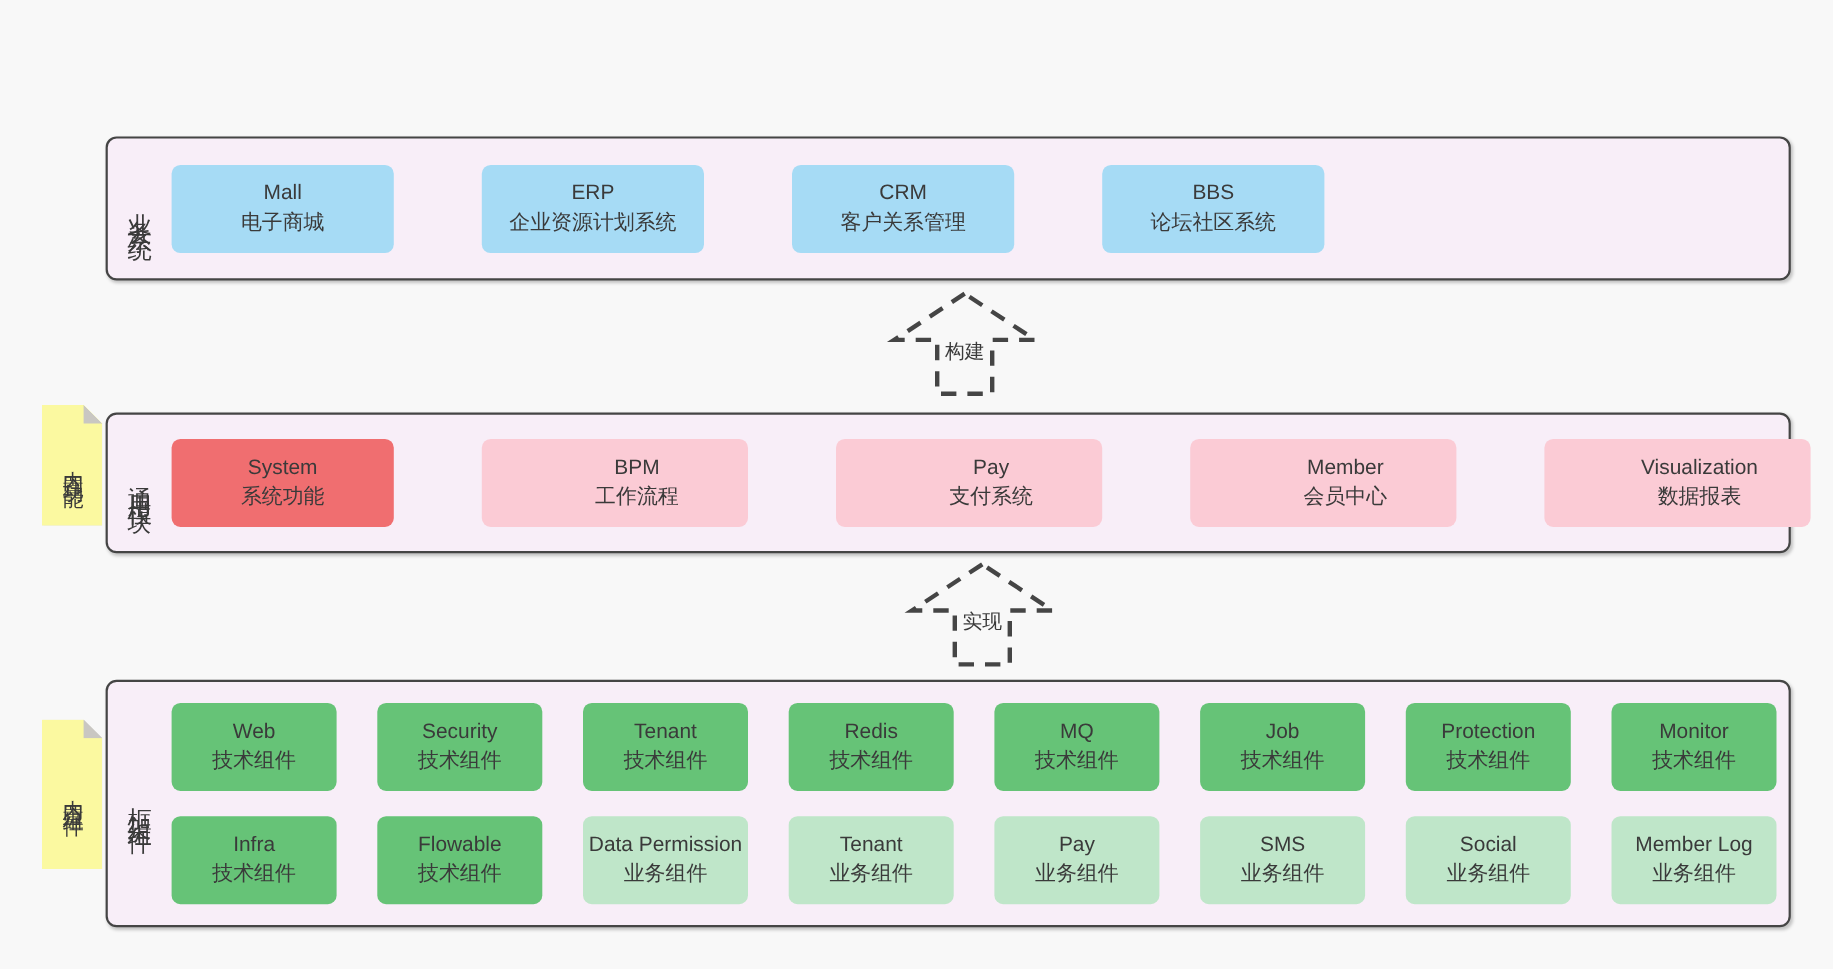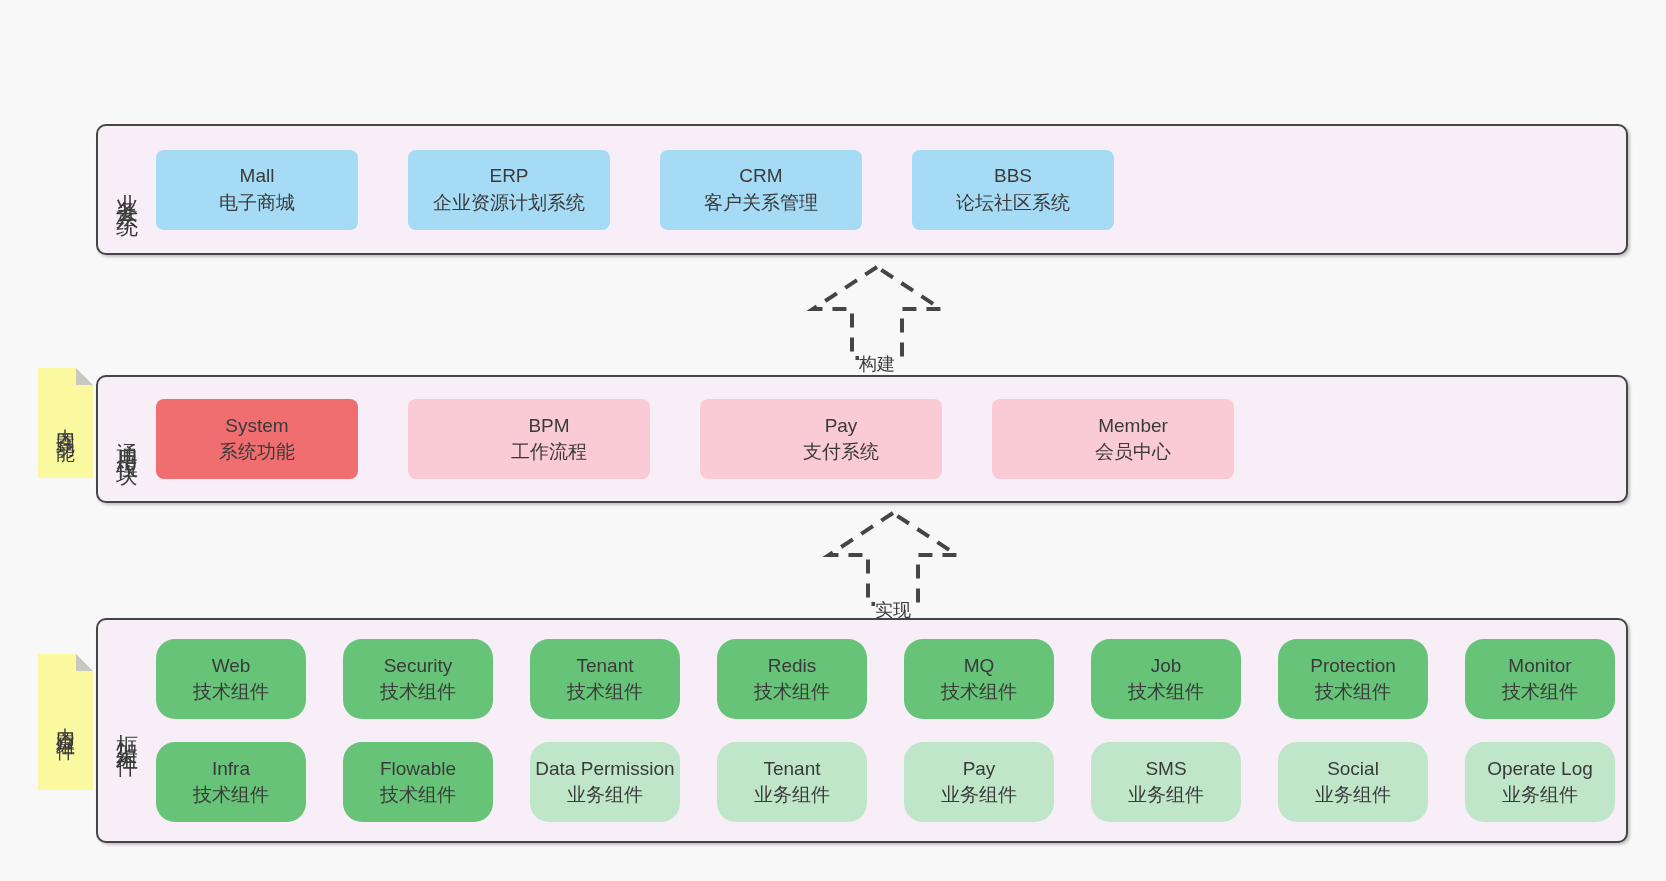--- a/index.html
+++ b/index.html
@@ -28,28 +28,28 @@
     display:flex; align-items:center; justify-content:center;
   }
   .layer-title span{
     writing-mode:vertical-rl; text-orientation:upright;
     font-size:22px; letter-spacing:7px; color:var(--text);
   }
   .box-area{
     position:absolute; left:58px; right:10px; top:0; bottom:0;
     display:flex; flex-direction:column; justify-content:center; gap:23px;
   }
-  .box-row{ display:flex; gap:50px; }
+  .box-row{ display:flex; gap:80px; }
   #layer-components .box-row{ gap:37px; }
   .box{
     flex:0 0 auto; width:202px; height:80px; border-radius:8px;
     display:flex; flex-direction:column; align-items:center; justify-content:center;
     text-align:center; font-size:19px; line-height:1.38; color:var(--text);
   }
-  #layer-components .box{ width:150px;border-radius:19px; }
+  #layer-components .box{ width:150px; }
   .box.blue{ background:var(--blue); }
   .box.red{ background:var(--red); }
   .box.pink{ background:var(--pink);padding-left:40px; }
   .box.green{ background:var(--green); }
   .box.lightgreen{ background:var(--lightgreen); }
 
   .sticky{
     position:absolute; left:38px; width:55px;
     background:var(--note-bg);
     clip-path:polygon(0 0, calc(100% - 17px) 0, 100% 17px, 100% 100%, 0 100%);
@@ -71,21 +71,21 @@
   #arrow-build{ left:811px; top:262px; }
   #arrow-implement{ left:827px; top:508px; }
   .arrow svg{ position:absolute; inset:0; overflow:visible; }
   .arrow polygon{
     fill:none; stroke:var(--layer-border); stroke-width:4;
     stroke-dasharray:14 10;
   }
   .arrow-label{
     position:absolute; left:50%; top:44px; transform:translateX(-50%);
     background:var(--page-bg); padding:1px 0; font-size:18px;
-    white-space:nowrap; color:var(--text);margin-top:45px;
+    white-space:nowrap; color:var(--text);
   }
 </style>
 </head>
 <body>
 
 <div id="canvas">
 
   <div class="layer" id="layer-business">
     <div class="layer-title">
       <span>业务系统</span>
@@ -138,20 +138,24 @@
             <div class="box-desc">工作流程</div>
           </div>
           <div class="box pink">
             <div class="box-name">Pay</div>
             <div class="box-desc">支付系统</div>
           </div>
           <div class="box pink">
             <div class="box-name">Member</div>
             <div class="box-desc">会员中心</div>
           </div>
+          <div class="box pink">
+            <div class="box-name">Visualization</div>
+            <div class="box-desc">数据报表</div>
+          </div>
         </div>
       </div>
   </div>
 
   <div class="arrow" id="arrow-implement">
     <svg viewBox="0 0 132 100">
       <polygon points="66,5 2,47 41,47 41,96 91,96 91,47 130,47"></polygon>
     </svg>
     <div class="arrow-label">实现</div>
   </div>
@@ -222,20 +226,20 @@
           </div>
           <div class="box lightgreen">
             <div class="box-name">SMS</div>
             <div class="box-desc">业务组件</div>
           </div>
           <div class="box lightgreen">
             <div class="box-name">Social</div>
             <div class="box-desc">业务组件</div>
           </div>
           <div class="box lightgreen">
-            <div class="box-name">Operate Log</div>
+            <div class="box-name">Member Log</div>
             <div class="box-desc">业务组件</div>
           </div>
         </div>
       </div>
   </div>
 
 </div>
 
 </body></html>

